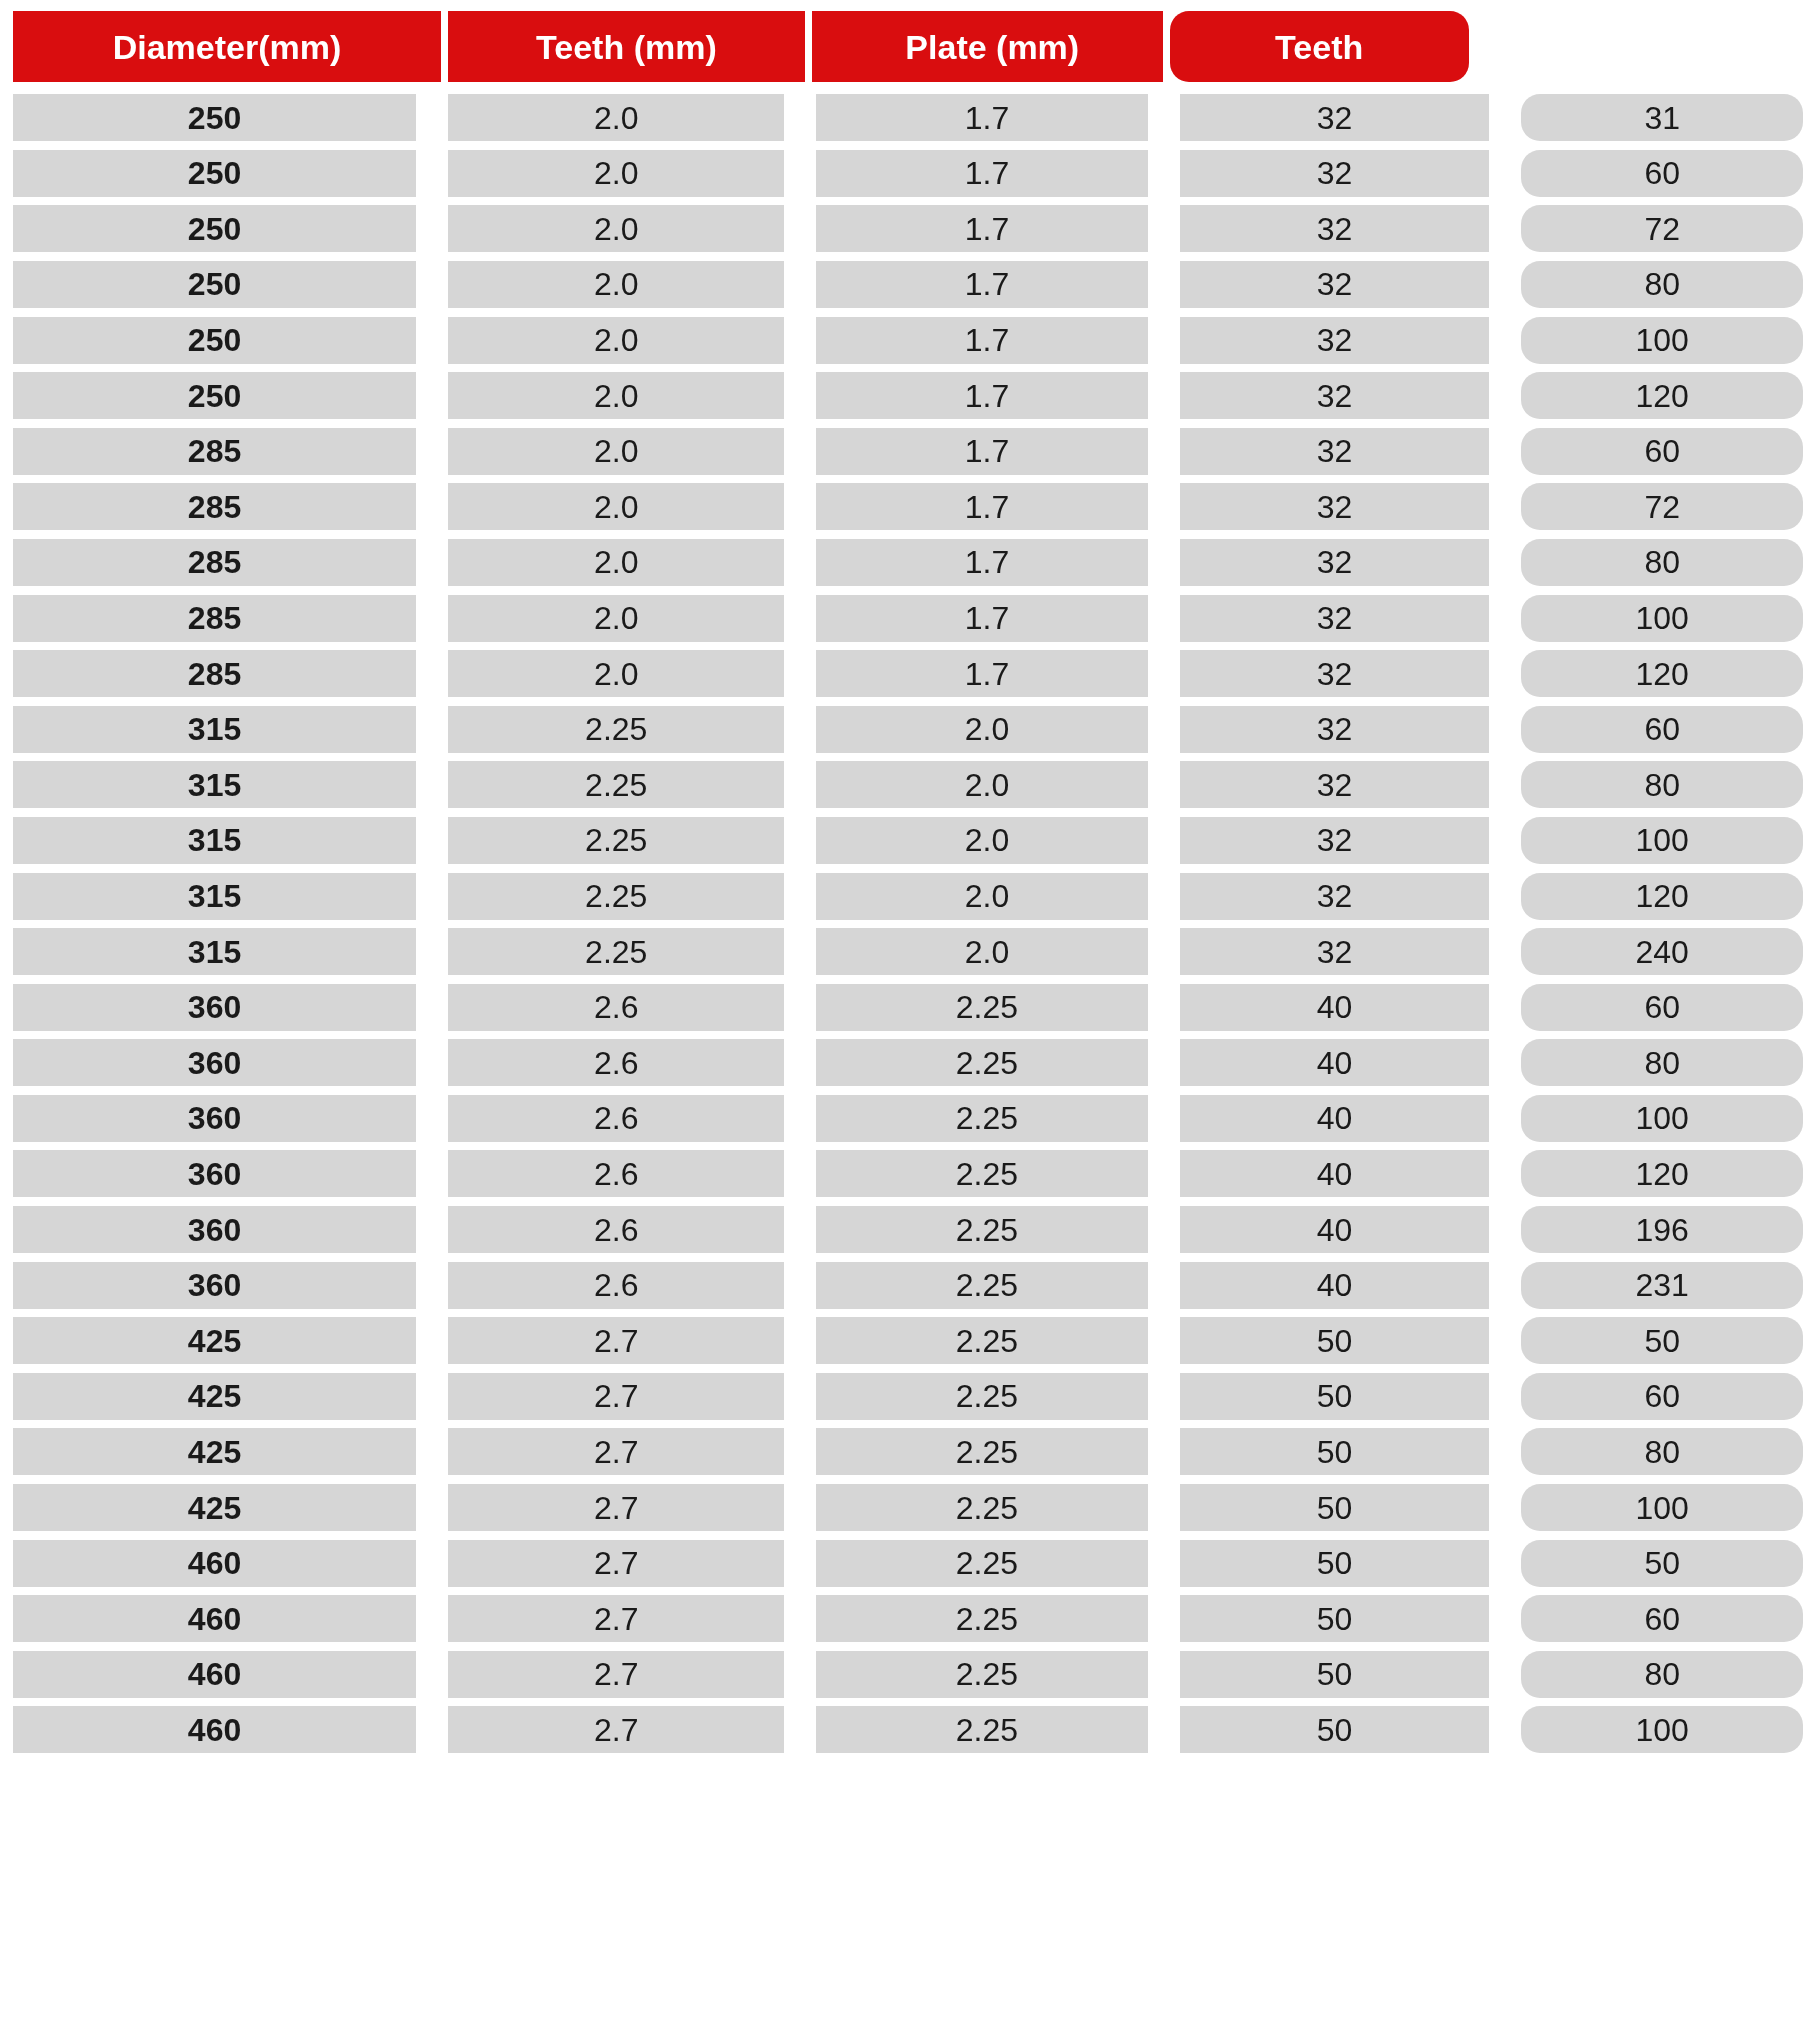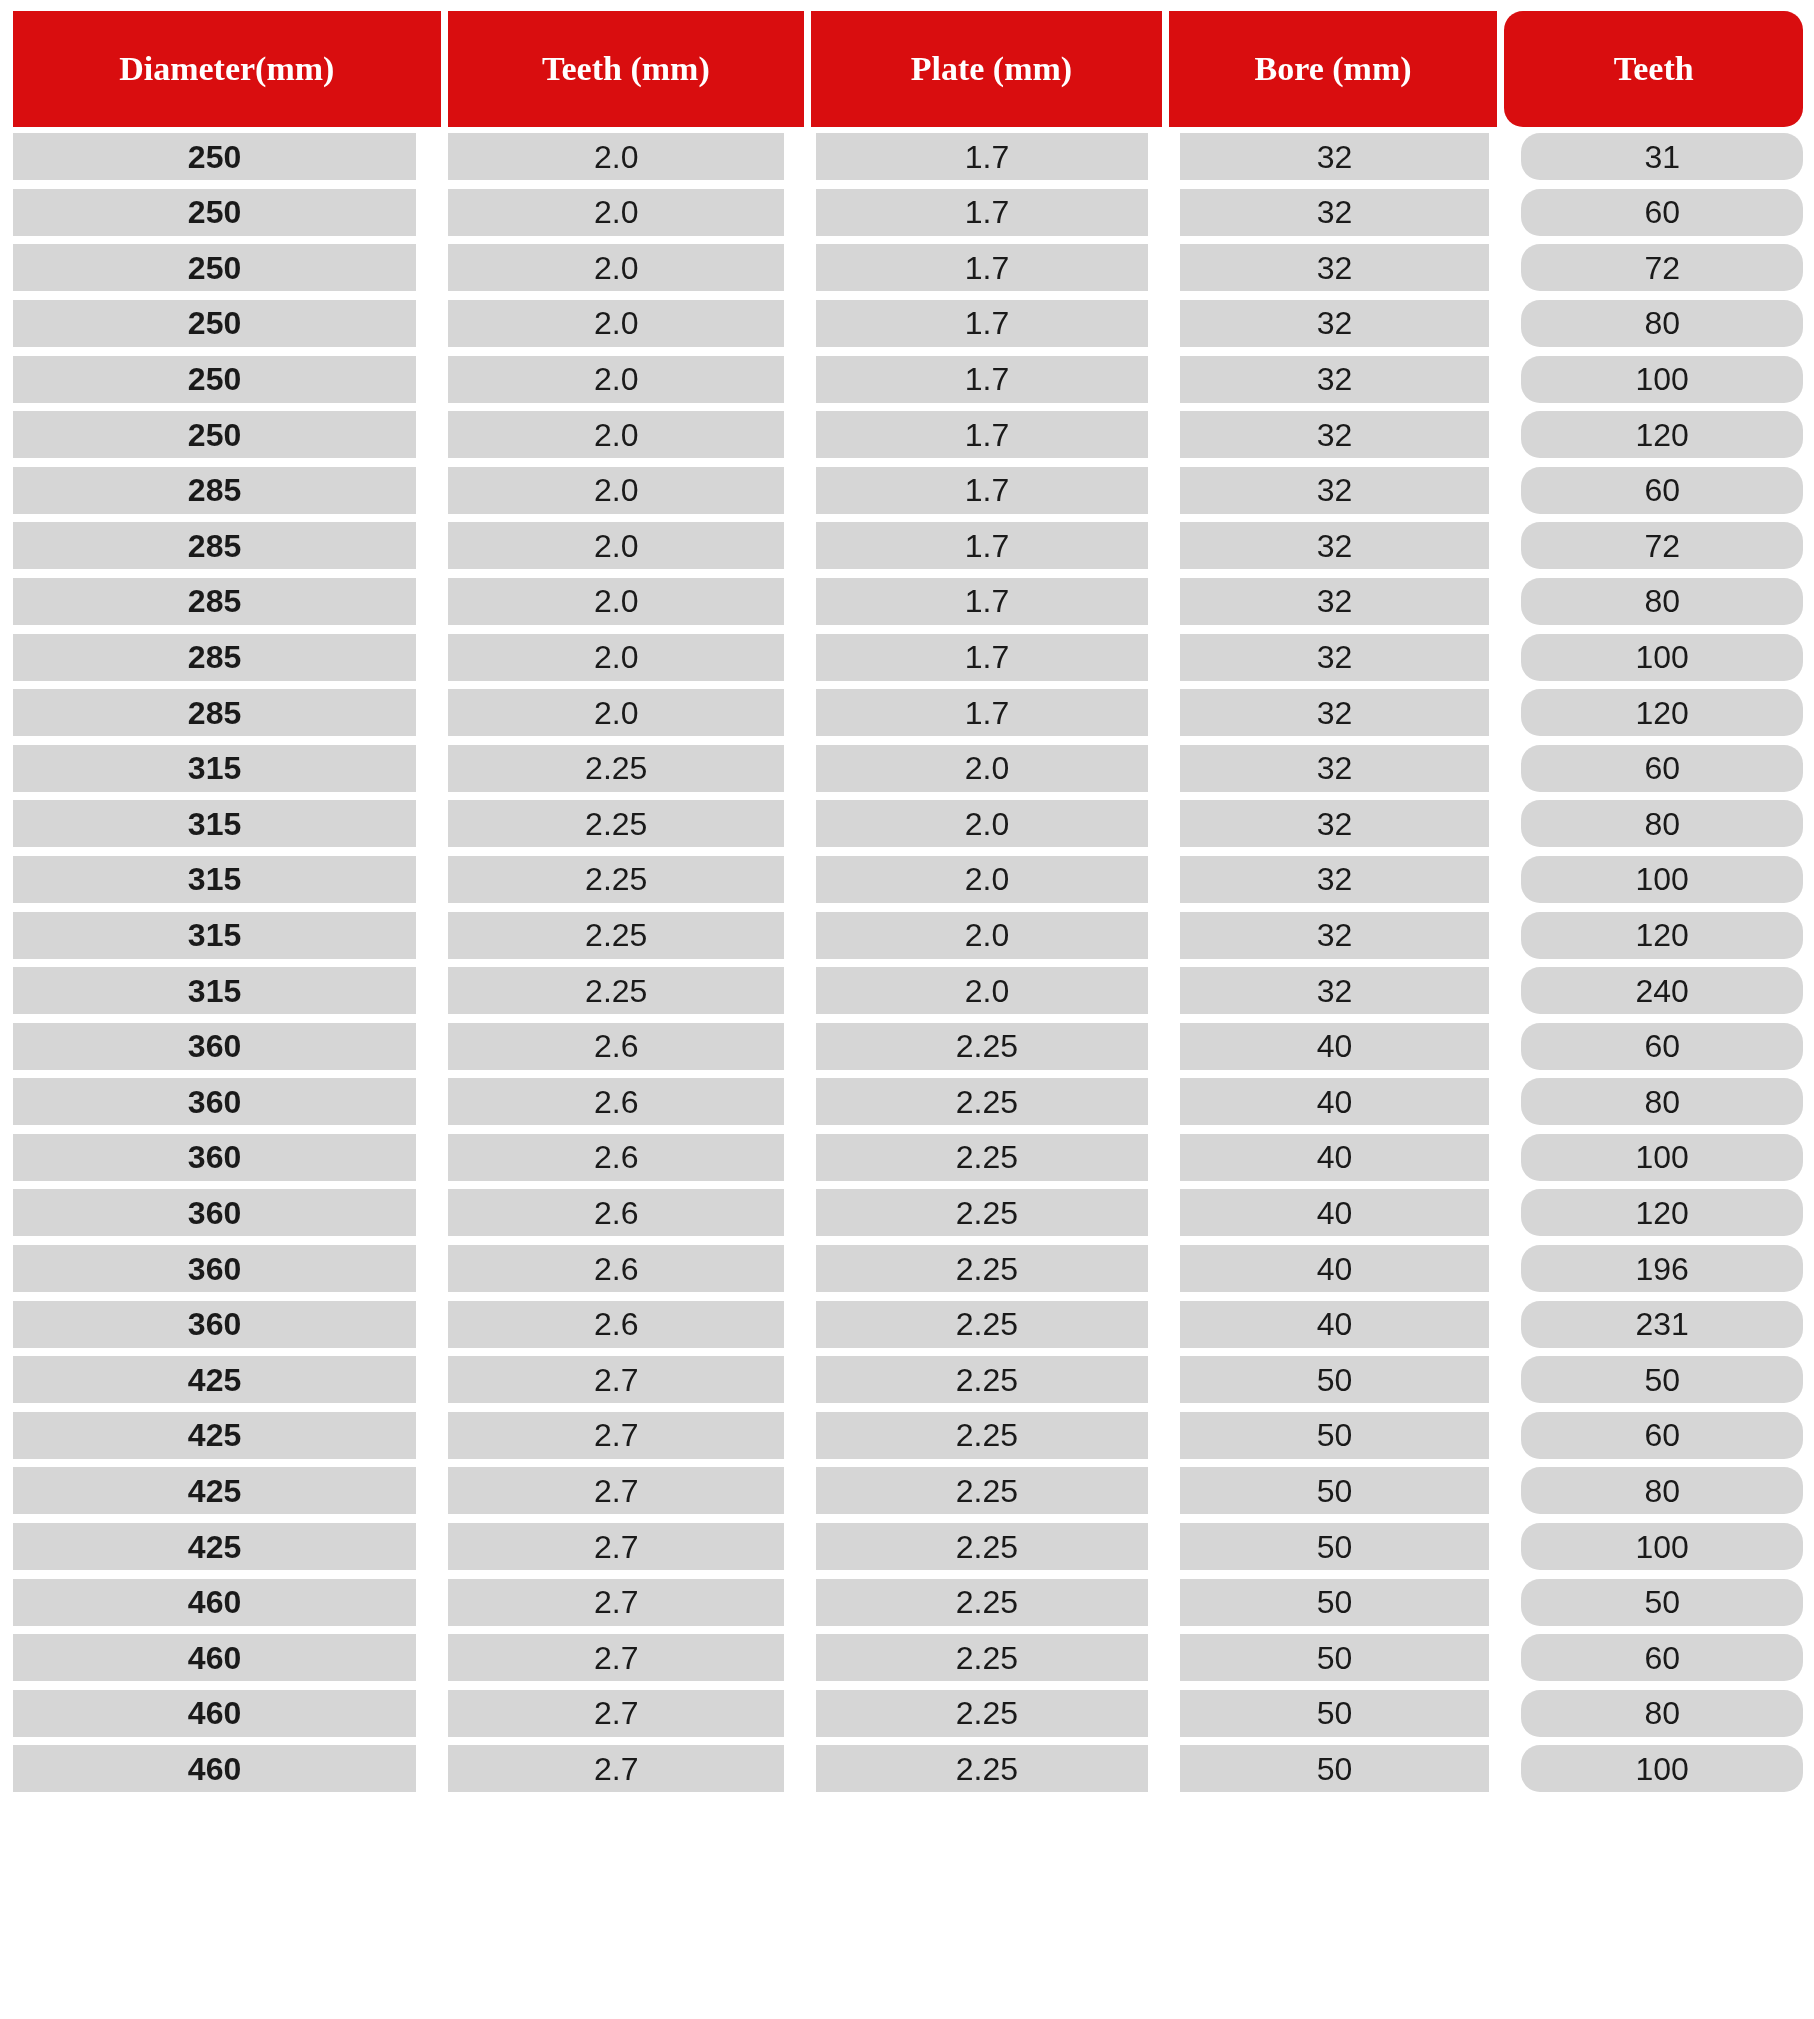--- a/index.html
+++ b/index.html
@@ -23,23 +23,22 @@
   }
 
   .row {
     display: flex;
     width: 1790px;
     column-gap: 6.9px;
     margin-bottom: 8.6px;
   }
 
   .header-row {
-    height: 116px;
-    margin-bottom: 6px;
-    font-family: Liberation Serif, serif;
+    height: 71px;
+    margin-bottom: 12px;
   }
 
   .body-row {
     height: 47px;
     gap: 32px;
   }
 
   .cell {
     display: flex;
     align-items: center;
@@ -76,21 +75,20 @@
 </style>
 </head>
 <body>
 
 <div id="spec-table">
 
   <div class="row header-row">
     <div class="cell c0">Diameter(mm)</div>
     <div class="cell c1">Teeth (mm)</div>
     <div class="cell c2">Plate (mm)</div>
-    <div class="cell c3">Bore (mm)</div>
     <div class="cell c4">Teeth</div>
   </div>
 
   <div id="table-body">
       <div class="row body-row">
         <div class="cell c0">250</div>
         <div class="cell c1">2.0</div>
         <div class="cell c2">1.7</div>
         <div class="cell c3">32</div>
         <div class="cell c4">31</div>

